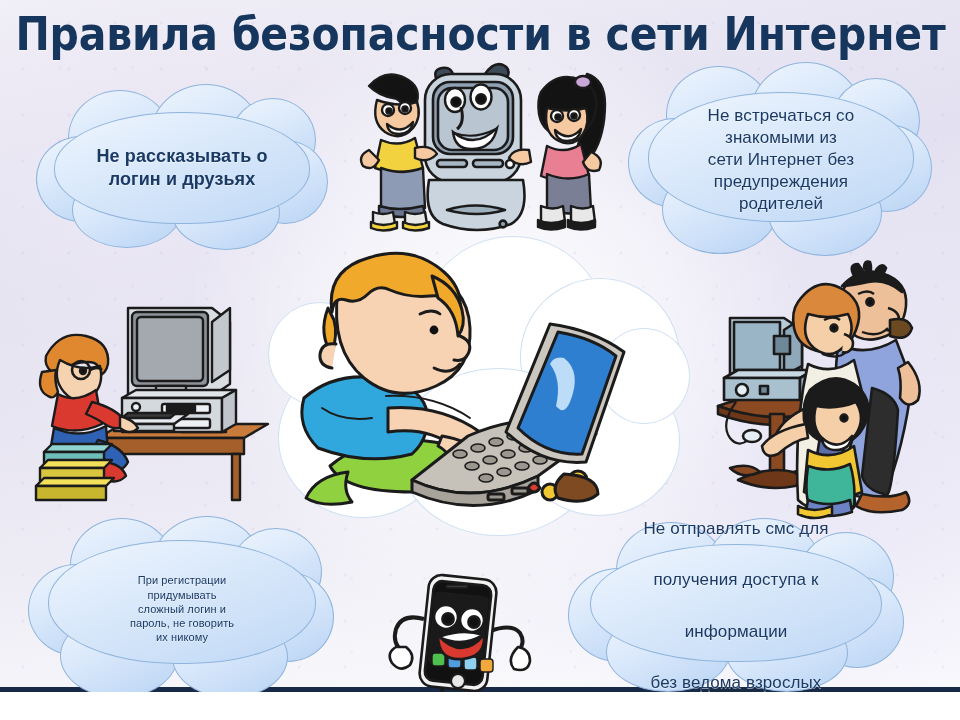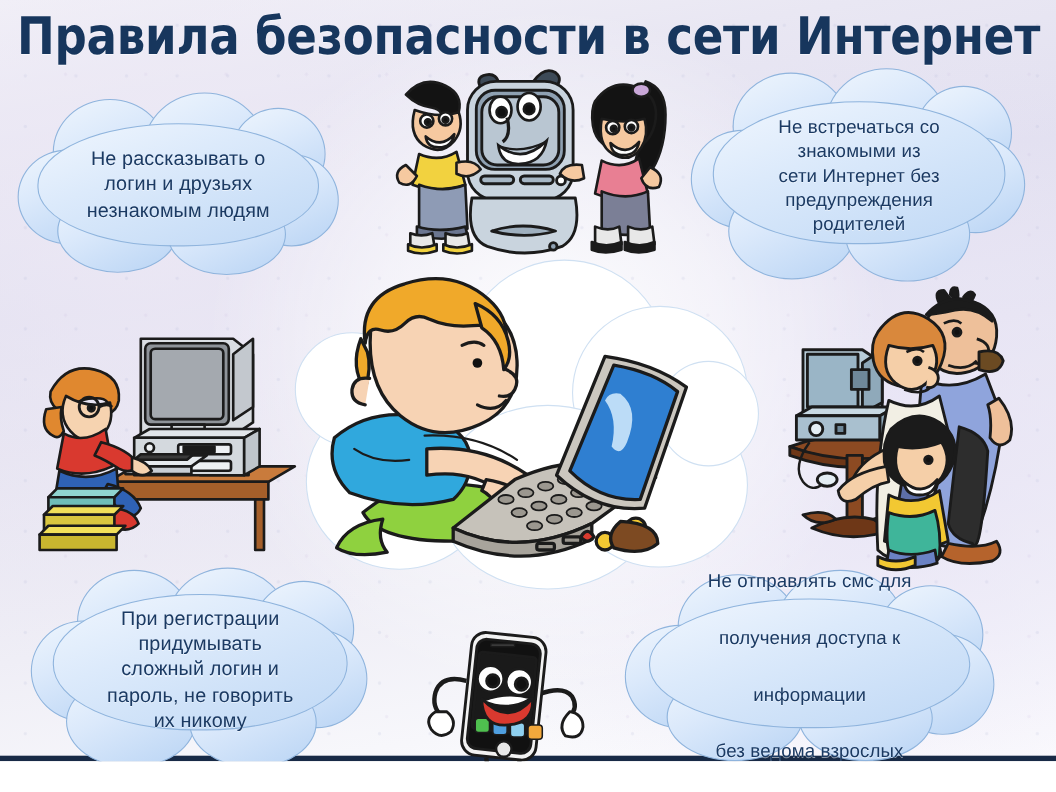--- a/index.html
+++ b/index.html
@@ -371,35 +371,34 @@
         <path d="M60 72 q22 10 42 -2 q-20 -6 -42 2 z" fill="#ffffff" stroke-width="1.6"></path>
 
         <path d="M62 124 l2 14" stroke-width="4"></path>
         <path d="M92 126 l2 14" stroke-width="4"></path>
         <ellipse cx="56" cy="142" rx="22" ry="9" fill="#5fc8ef"></ellipse>
         <ellipse cx="100" cy="143" rx="22" ry="9" fill="#5fc8ef"></ellipse>
       </g>
     </svg>
   </div>
 
-  <div class="cloud" style="left:12px;top:84px;width:300px;height:168px;">
+  <div class="cloud" style="left:32px;top:84px;width:300px;height:168px;font-weight:bold;">
     <div class="puffs">
       <i style="left:36px;  top:6px;   width:104px;height:96px;"></i>
       <i style="left:118px; top:0px;   width:112px;height:104px;"></i>
       <i style="left:198px; top:14px;  width:86px; height:84px;"></i>
       <i style="left:4px;   top:52px;  width:90px; height:86px;"></i>
       <i style="left:210px; top:56px;  width:86px; height:84px;"></i>
       <i style="left:40px;  top:88px;  width:110px;height:76px;"></i>
       <i style="left:140px; top:92px;  width:108px;height:74px;"></i>
     </div>
     <div class="body" style="left:22px;top:28px;width:256px;height:112px;"></div>
     <div class="txt">
       <span>Не рассказывать о</span>
       <span>логин и друзьях</span>
-      <span>незнакомым людям</span>
     </div>
   </div>
 
   <div class="cloud" style="left:626px;top:62px;width:310px;height:196px;">
     <div class="puffs">
       <i style="left:40px;  top:4px;   width:106px;height:98px;"></i>
       <i style="left:124px; top:0px;   width:112px;height:104px;"></i>
       <i style="left:206px; top:16px;  width:88px; height:86px;"></i>
       <i style="left:2px;   top:56px;  width:94px; height:90px;"></i>
       <i style="left:216px; top:62px;  width:90px; height:88px;"></i>
@@ -420,21 +419,21 @@
     <div class="puffs">
       <i style="left:44px;  top:2px;   width:104px;height:94px;"></i>
       <i style="left:126px; top:0px;   width:110px;height:98px;"></i>
       <i style="left:204px; top:12px;  width:92px; height:88px;"></i>
       <i style="left:2px;   top:48px;  width:96px; height:92px;"></i>
       <i style="left:216px; top:56px;  width:92px; height:90px;"></i>
       <i style="left:34px;  top:98px;  width:118px;height:84px;"></i>
       <i style="left:146px; top:100px; width:116px;height:82px;"></i>
     </div>
     <div class="body" style="left:22px;top:24px;width:268px;height:124px;"></div>
-    <div class="txt" style="font-size:18px;">
+    <div class="txt" style="font-size:11px;">
       <span>При регистрации</span>
       <span>придумывать</span>
       <span>сложный логин и</span>
       <span>пароль, не говорить</span>
       <span>их никому</span>
     </div>
   </div>
 
   <div class="cloud" style="left:566px;top:518px;width:340px;height:176px;">
     <div class="puffs">

